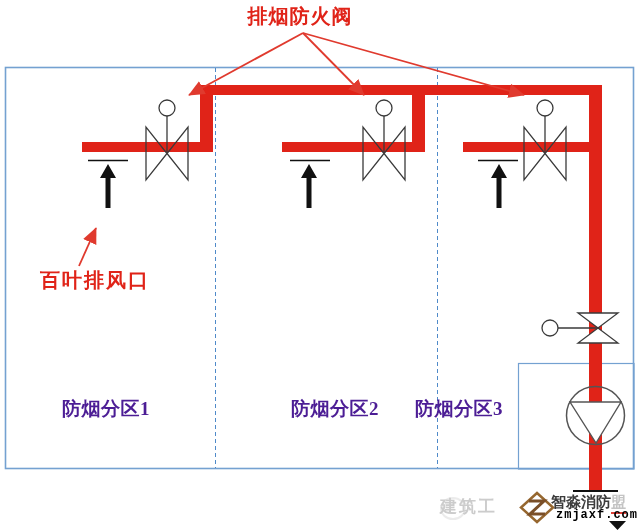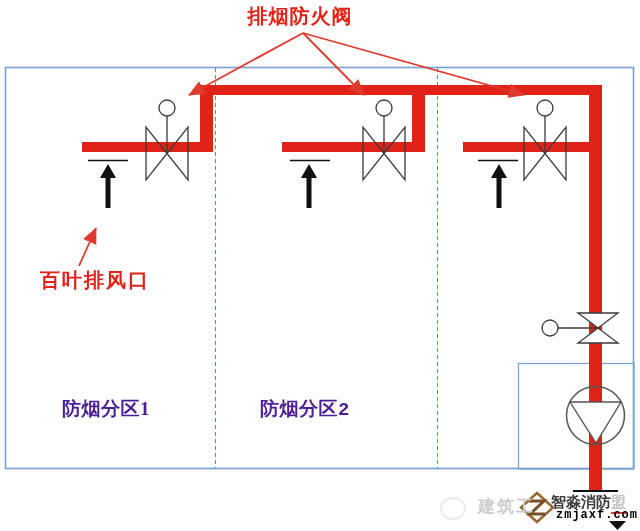--- a/index.html
+++ b/index.html
@@ -9,24 +9,24 @@
   }
   html,body{margin:0;padding:0;background:#fff;}
   #stage{position:relative;width:640px;height:531px;background:#ffffff;overflow:hidden;
          font-family:"Liberation Serif", serif;border-radius:7px;}
   #linework{position:absolute;left:0;top:0;}
   .label{position:absolute;white-space:nowrap;}
   .title{left:239px;top:3px;width:122px;text-align:center;font-size:20px;font-weight:bold;
          color:var(--duct-red);letter-spacing:1px;}
   .louver{left:40px;top:267px;font-size:20px;font-weight:bold;color:var(--duct-red);letter-spacing:2px;}
   .zone{top:396px;font-size:19px;font-weight:bold;color:#4c1d95;letter-spacing:0.5px;}
-  .zone1{left:62px;} .zone2{left:260px;font-family:Liberation Mono, monospace;} .zone3{left:415px;}
+  .zone1{left:62px;} .zone2{left:291px;} .zone3{left:415px;}
   .wm-faint-circle{position:absolute;left:440px;top:497px;width:22px;height:19px;border:2px solid #e2e2e2;
          border-radius:50%;opacity:.7;}
-  .wm-faint{left:478px;top:495px;font-size:17px;font-weight:bold;color:var(--watermark-gray);
+  .wm-faint{left:440px;top:495px;font-size:17px;font-weight:bold;color:var(--watermark-gray);
          letter-spacing:2px;font-family:Liberation Mono, monospace;}
   .wm-brand{left:551px;top:493px;font-size:15px;font-weight:bold;color:var(--brand-dark);
          font-family:Liberation Mono, monospace;}
   .wm-brand-suffix{left:611px;top:493px;font-size:15px;font-weight:bold;color:#c4c4c4;
          border-bottom:2px solid #e04038;font-family:"Liberation Sans",sans-serif;}
   .wm-site{left:556px;top:508px;font-size:12px;font-weight:bold;color:#000;letter-spacing:1px;
          font-family:"Liberation Mono",monospace;}
   
   .duct{fill:var(--duct-red);stroke:none;}
   .leader{stroke:var(--leader-red);stroke-width:1.8;fill:none;}
@@ -119,20 +119,21 @@
     <g>
       <polygon points="537,493 553,507.5 537,522 521,507.5" class="logo-shape"></polygon>
       <path d="M529,501 L544,501 L530,514 L545,514" class="logo-z"></path>
     </g>
   </svg>
 
   <div class="label title">排烟防火阀</div>
   <div class="label louver">百叶排风口</div>
   <div class="label zone zone1">防烟分区1</div>
   <div class="label zone zone2">防烟分区2</div>
+  <div class="label zone zone3">防烟分区3</div>
 
   <div class="wm-faint-circle"></div>
   <div class="label wm-faint">建筑工</div>
   <div class="label wm-brand">智淼消防</div>
   <div class="label wm-brand-suffix">盟</div>
   <div class="label wm-site">zmjaxf.com</div>
 
 </div>
 
 </body></html>

